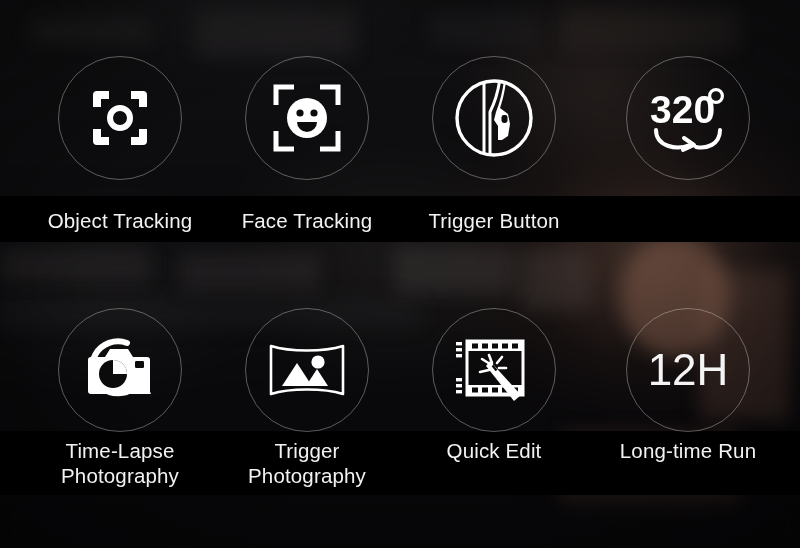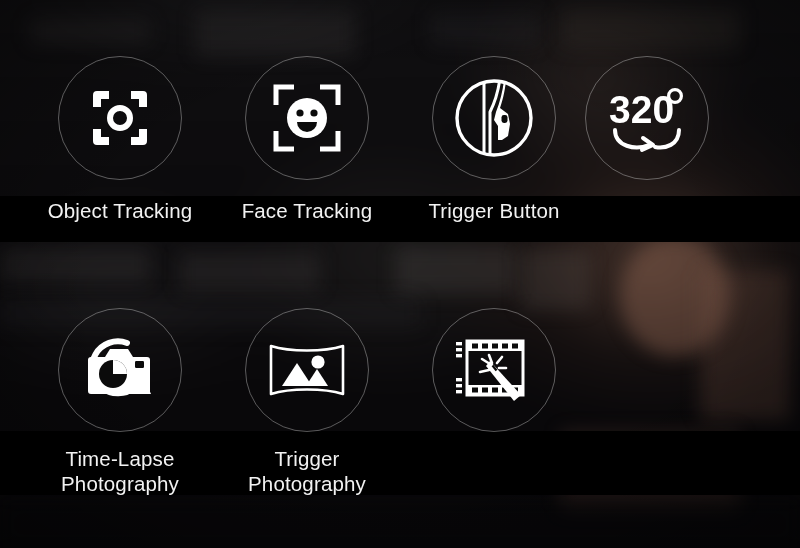--- a/index.html
+++ b/index.html
@@ -69,47 +69,47 @@
   .cell {
     position: absolute;
     width: 188px;
     text-align: center;
   }
   .cell.r1 { top: 56px; }
   .cell.r2 { top: 308px; }
   .c1 { left: 26px; }
   .c2 { left: 213px; }
   .c3 { left: 400px; }
-  .c4 { left: 553px; }
+  .c4 { left: 594px; }
 
   .circle {
     position: relative;
     width: 124px;
     height: 124px;
     margin: 0 auto;
     border-radius: 50%;
     border: 1px solid rgba(205,205,205,0.42);
     box-sizing: border-box;
     display: flex;
     align-items: center;
     justify-content: center;
   }
   .circle svg { display: block; overflow: visible; }
 
   .caption {
-    margin-top: 18px;
+    margin-top: 28px;
     color: #f2f2f2;
     font-size: 20.5px;
     line-height: 25px;
     letter-spacing: 0.15px;
     font-weight: 400;
     text-shadow: 0 0 3px rgba(0,0,0,0.9);
     white-space: pre-line;
   }
-  .cell.r2 .caption { margin-top: 14px; }
+  .cell.r2 .caption { margin-top: 6px; }
 </style>
 </head>
 <body>
 
 <div id="stage">
 
   <div class="bg-layer">
     <div class="bg-base"></div>
 
     <div class="blob" style="left:30px;  top:18px;  width:120px; height:26px; background:rgba(60,58,58,0.28);"></div>
@@ -283,17 +283,28 @@
             <path d="M24 37 L33 35" stroke="#fff" stroke-width="2.6" stroke-linecap="round"></path>
             <path d="M33 20 L36 28" stroke="#fff" stroke-width="2.6" stroke-linecap="round"></path>
             <path d="M46 22 L41 28" stroke="#fff" stroke-width="2.6" stroke-linecap="round"></path>
             <path d="M50 33 L43 33" stroke="#fff" stroke-width="2.6" stroke-linecap="round"></path>
 
             <path d="M34 26 L30 31 L58 66 L65 60 Z" fill="#fff"></path>
             <path d="M36.5 30.5 L40.5 35.5" stroke="#0b0b0b" stroke-width="2.2"></path>
           </svg>
         </span>
       </div>
-    </div>
-
+      <div class="caption">Quick Edit</div>
+    </div>
+
+    <div class="cell r2 c4">
+      <div class="circle">
+        <span>
+          <svg width="92" height="50" viewBox="0 0 92 50">
+            <text x="46" y="40" text-anchor="middle" font-family="'Liberation Sans', sans-serif" font-size="44" font-weight="300" fill="#f4f4f4">12H</text>
+          </svg>
+        </span>
+      </div>
+      <div class="caption">Long-time Run</div>
+    </div>
 
   </div>
 </div>
 
 </body></html>

